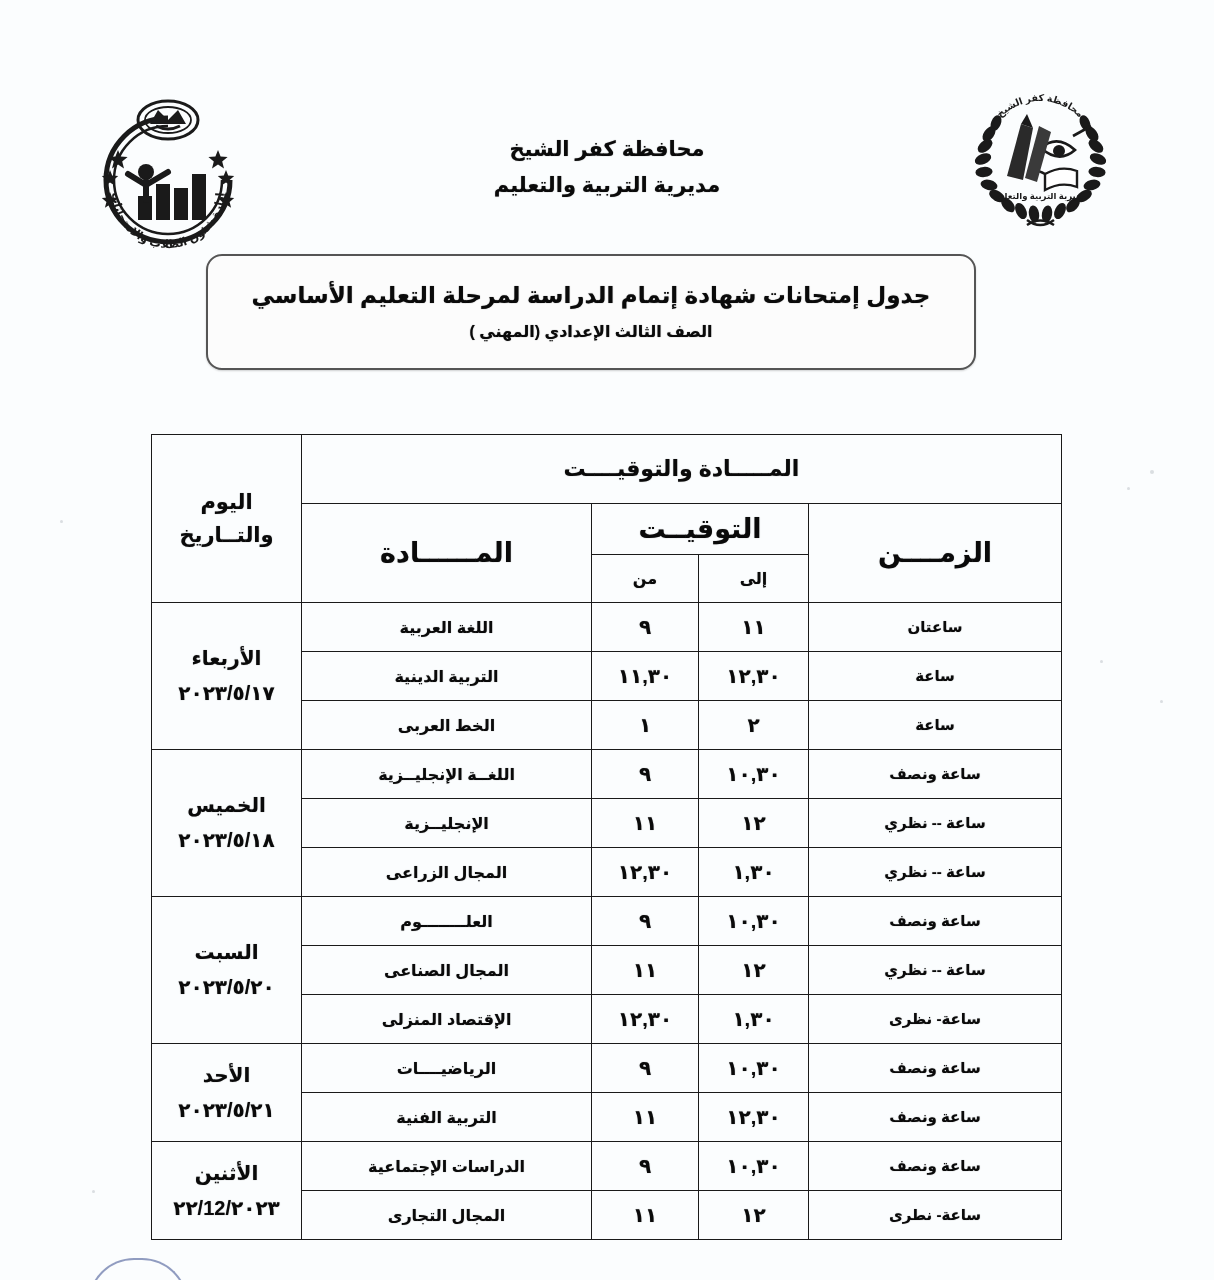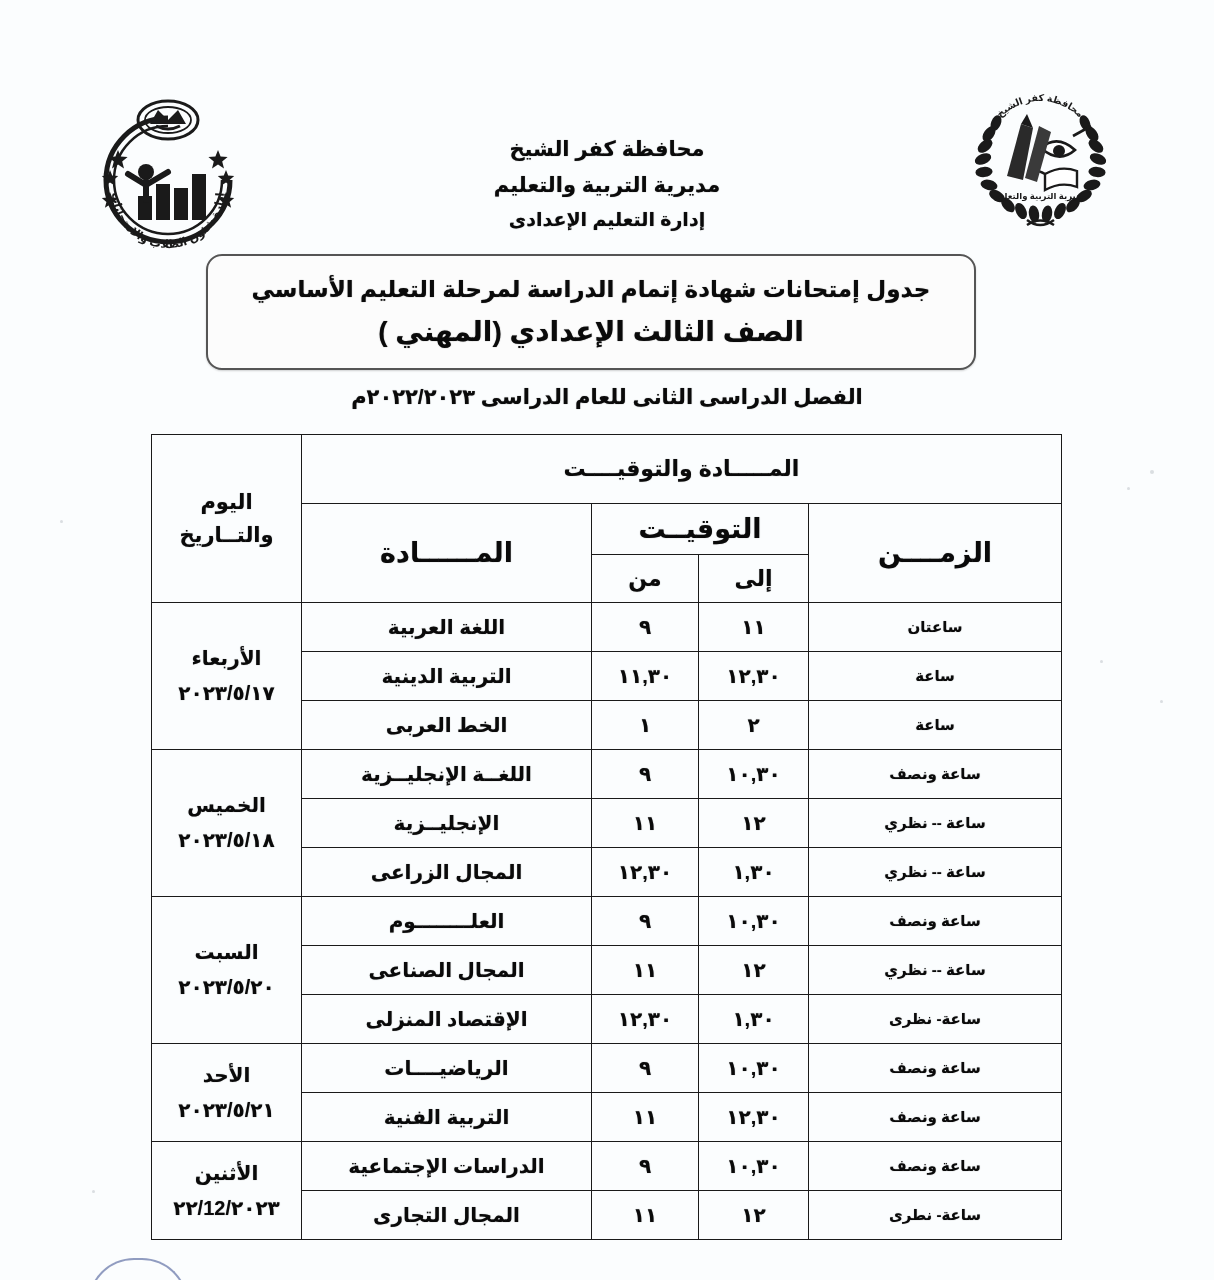--- a/index.html
+++ b/index.html
@@ -49,21 +49,21 @@
     align-items:center;justify-content:center;
     box-shadow:0 1px 2px rgba(0,0,0,0.18);
   }
   .title-1{
     font-size:23px;font-weight:bold;line-height:1.0;
     text-align:center;color:#0a0a0a;
     text-shadow:0 0 1px rgba(0,0,0,0.6);
     margin-bottom:17px;
   }
   .title-2{
-    font-size:28px;font-weight:bold;line-height:1.0;
+    font-size:16px;font-weight:bold;line-height:1.0;
     text-align:center;color:#0a0a0a;
     text-shadow:0 0 1px rgba(0,0,0,0.6);
   }
   .subtitle{
     position:absolute;left:0;top:385px;width:1214px;
     text-align:center;
     font-size:21px;font-weight:bold;color:#0a0a0a;
     text-shadow:0 0 1px rgba(0,0,0,0.6);
   }
 
@@ -87,25 +87,25 @@
     padding:0;
   }
   .c-zaman{width:253px;}
   .c-to{width:110px;}
   .c-from{width:107px;}
   .c-subject{width:290px;}
   .c-day{width:150px;}
 
   .h-top{height:68px;font-size:22px;letter-spacing:1px;}
   .h-mid{height:50px;font-size:27px;}
-  .h-low{height:47px;font-size:22px;}
+  .h-low{height:47px;font-size:16px;}
   .h-day{font-size:21px;line-height:1.55;}
 
   tr.body-row td{height:48px;}
-  .subject-cell{font-size:20px;}
+  .subject-cell{font-size:16px;}
   .time-cell{font-size:20px;}
   .zaman-cell{font-size:15px;}
   .day-cell{font-size:20px;line-height:1.75;}
 
   
   .arc{
     position:absolute;left:88px;top:1258px;
     width:96px;height:44px;
     border:2px solid #3a4d8f;
     border-bottom:none;
@@ -195,29 +195,27 @@
       <text x="77" y="121" font-size="8.5" font-weight="bold" fill="#1a1a1a" text-anchor="middle">مديرية التربية والتعليم</text>
 
       <path d="M64 142 q13 10 27 0" fill="none" stroke="#1a1a1a" stroke-width="2.4"></path>
       <path d="M64 147 q13 -9 27 0" fill="none" stroke="#1a1a1a" stroke-width="2.4"></path>
     </svg>
   </div>
 
   <div class="head-block">
     <div class="head-line">محافظة كفر الشيخ</div>
     <div class="head-line">مديرية التربية والتعليم</div>
-    <div class="head-line l3">إدارة التعليم الإعدادى</div>
   </div>
 
   <div class="title-box">
     <div class="title-1">جدول إمتحانات شهادة إتمام الدراسة لمرحلة التعليم الأساسي</div>
     <div class="title-2">الصف الثالث الإعدادي (المهني  )</div>
   </div>
 
-  <div class="subtitle">الفصل الدراسى الثانى للعام الدراسى ٢٠٢٢/٢٠٢٣م</div>
 
   <div class="sched-wrap">
     <table class="sched">
       <colgroup>
         <col class="c-zaman">
           <col class="c-to">
           <col class="c-from">
           <col class="c-subject">
           <col class="c-day">
       </colgroup>

